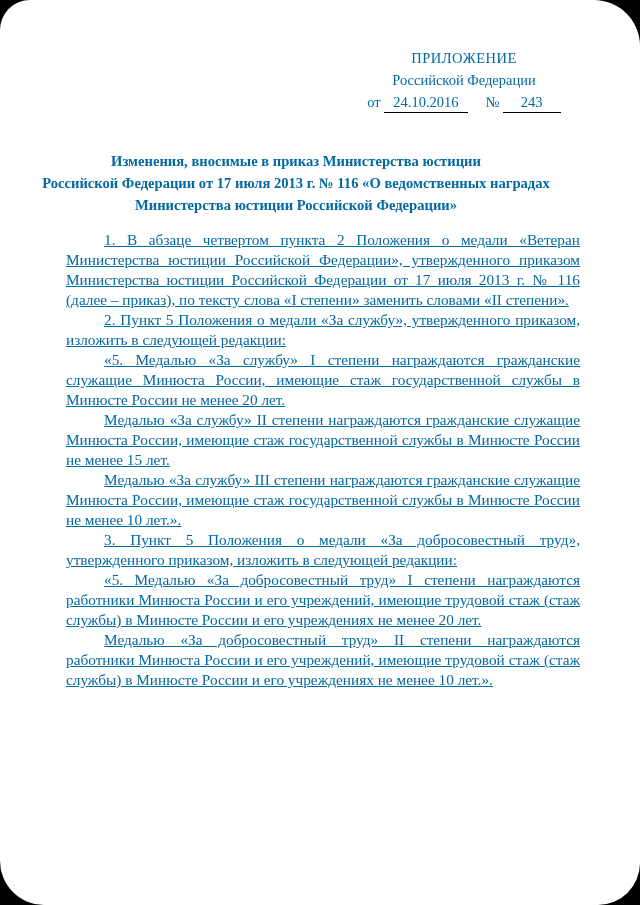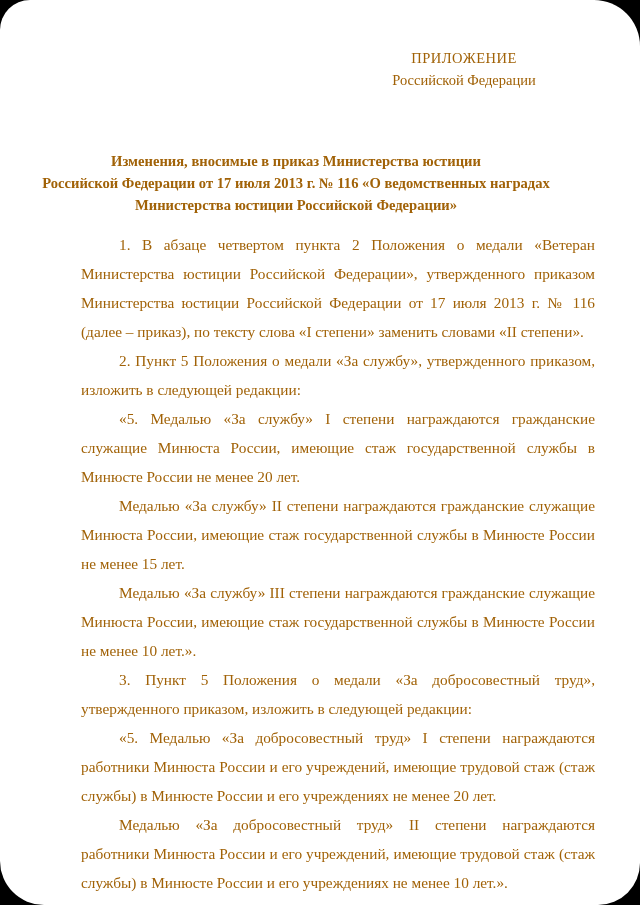--- a/index.html
+++ b/index.html
@@ -6,21 +6,21 @@
     margin: 0;
     padding: 0;
     background: #ffffff;
   }
   .page {
     position: relative;
     width: 640px;
     height: 905px;
     background: #ffffff;
     font-family: "Liberation Serif", serif;
-    color: #a16207;
+    color: #0369a1;
     overflow: hidden;
   }
 
   
   .corner { position: absolute; background: #000; }
   .corner .round { position: absolute; left: 0; top: 0; right: 0; bottom: 0; background: #fff; }
   .corner-tl { top: 0; left: 0; width: 30px; height: 30px; }
   .corner-tl .round { border-top-left-radius: 30px; }
   .corner-tr { top: 0; right: 0; width: 46px; height: 46px; }
   .corner-tr .round { border-top-right-radius: 46px; }
@@ -62,25 +62,26 @@
     text-align: center;
     font-weight: bold;
     font-size: 14.6px;
     line-height: 1.52;
   }
   .doc-title div { white-space: nowrap; }
 
   .body-text {
     position: absolute;
     top: 230px;
-    left: 81px;
+    left: 66px;
     width: 514px;
     font-size: 15.3px;
-    line-height: 29px;
+    line-height: 20px;
     text-align: justify;
+    text-decoration: underline;
   }
   .body-text p {
     margin: 0;
     text-indent: 38px;
   }
 </style>
 </head>
 <body>
 
 <div class="page">
@@ -94,20 +95,26 @@
   <div class="corner corner-bl">
       <div class="round"></div>
     </div>
   <div class="corner corner-br">
       <div class="round"></div>
     </div>
 
   <div class="header-block">
     <div class="appendix">ПРИЛОЖЕНИЕ</div>
     <div>Российской Федерации</div>
+    <div class="date-line">
+      <span>от</span>
+      <span class="fill-in">24.10.2016</span><span class="gap"></span>
+      <span>№</span>
+      <span class="fill-in">243</span>
+    </div>
   </div>
 
   <div class="doc-title">
     <div>Изменения, вносимые в приказ Министерства юстиции</div>
     <div>Российской Федерации от 17 июля 2013 г. № 116 «О ведомственных наградах</div>
     <div>Министерства юстиции Российской Федерации»</div>
   </div>
 
   <div class="body-text">
     <p>1. В абзаце четвертом пункта 2 Положения о медали «Ветеран Министерства юстиции Российской Федерации», утвержденного приказом Министерства юстиции Российской Федерации от 17 июля 2013 г. № 116 (далее – приказ), по тексту слова «I степени» заменить словами «II степени».</p>

